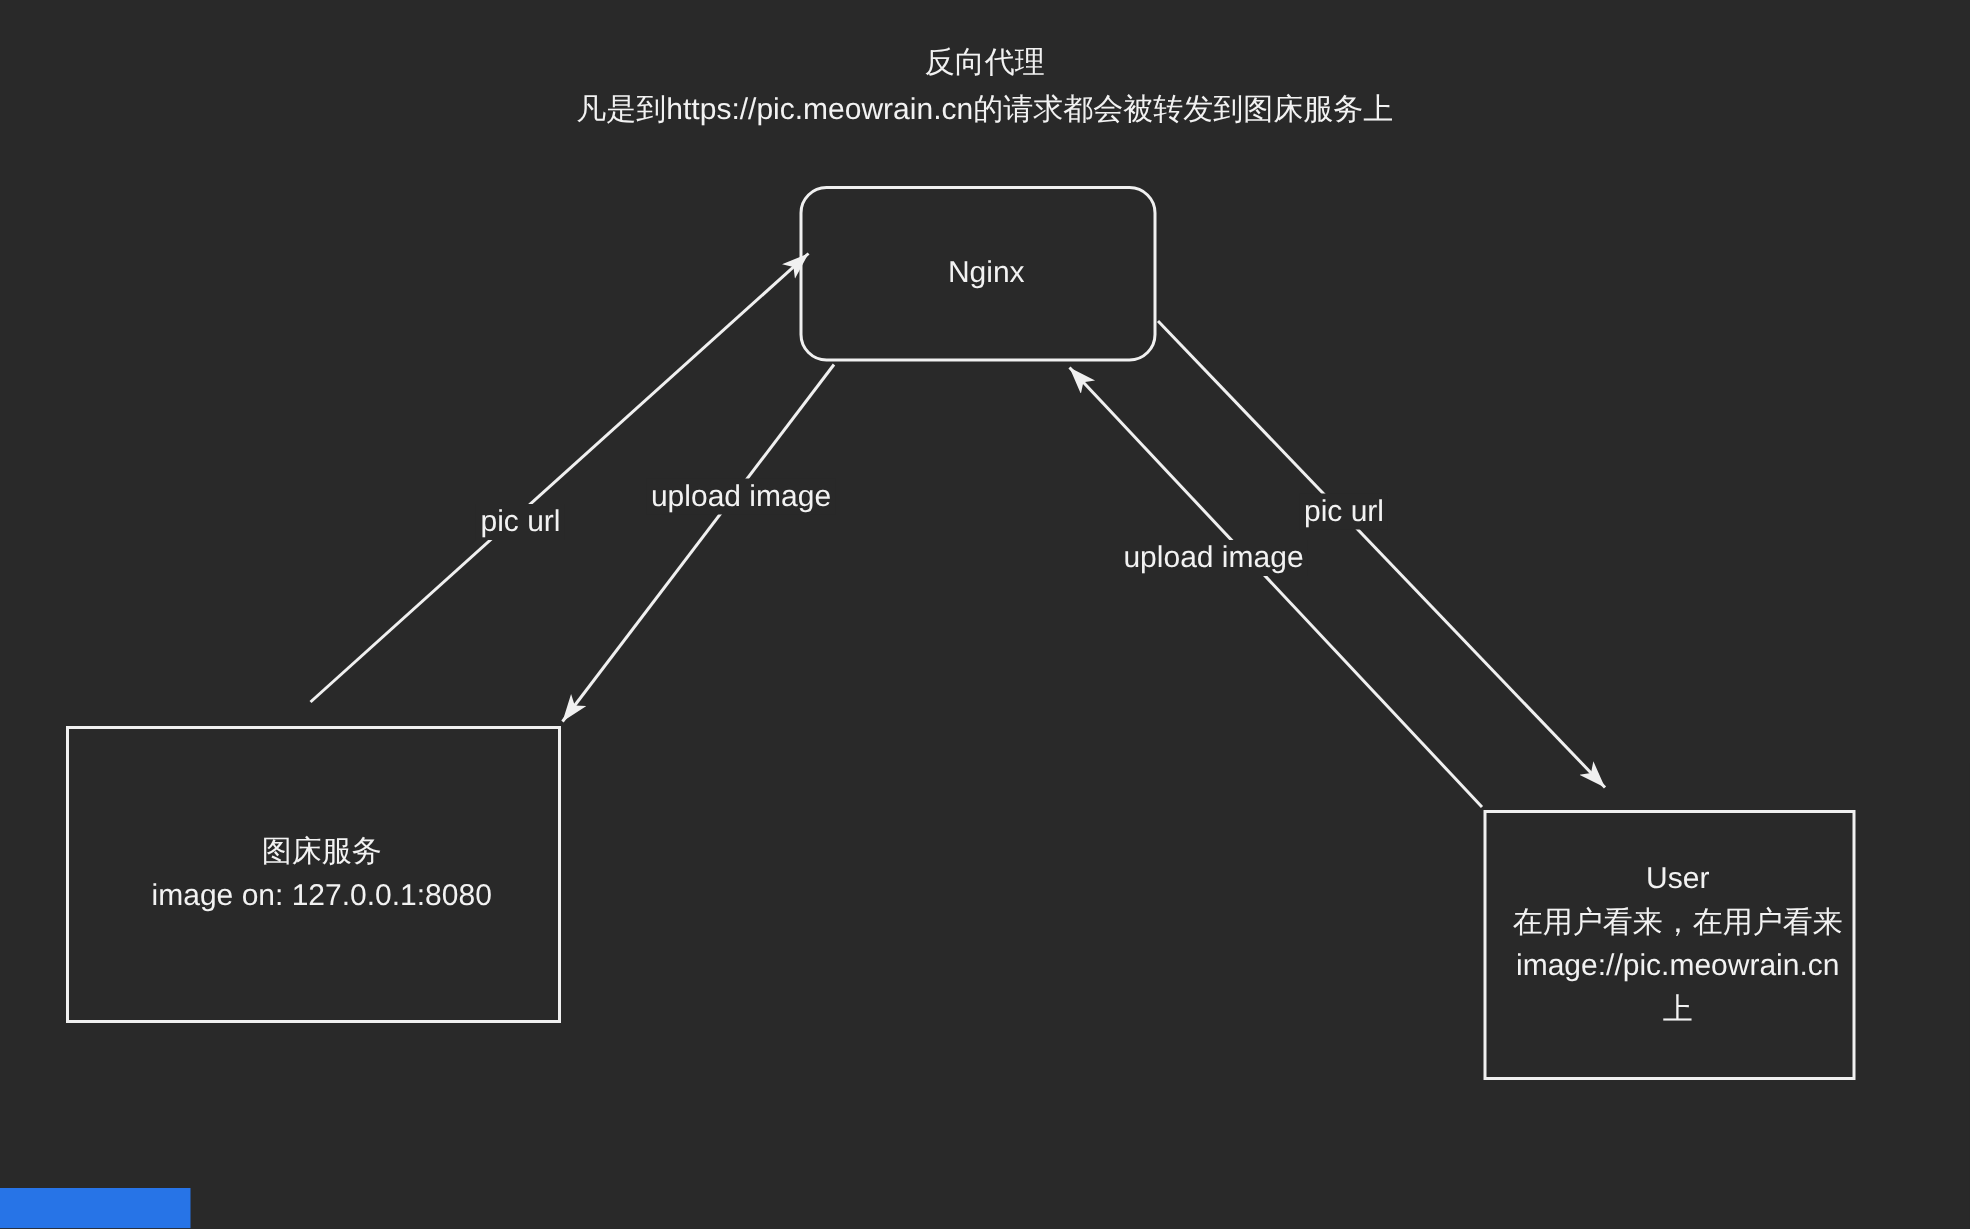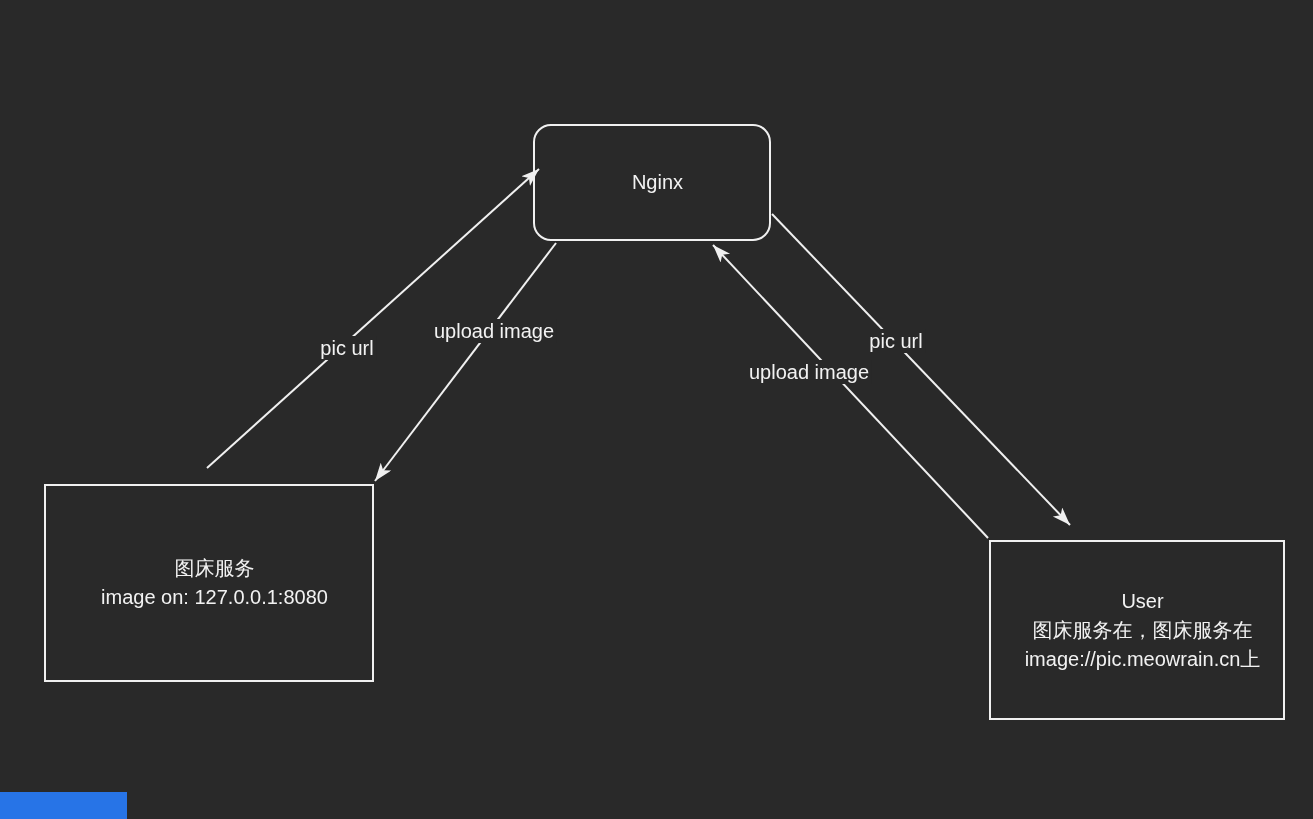--- a/index.html
+++ b/index.html
@@ -51,21 +51,21 @@
     left: 533px; top: 124px;
     width: 238px; height: 117px;
     border-radius: 18px;
   }
   .node-image-service {
     left: 44px; top: 484px;
     width: 330px; height: 198px; align-items: center;
   }
   .node-user {
     left: 989px; top: 540px;
-    width: 296px; height: 180px;
+    width: 248px; height: 180px;
   }
   .edge-label {
     position: absolute;
     transform: translate(-50%, -50%);
     font-size: 20px;
     line-height: 24px;
     background: #292929;
     padding: 0 3px;
     white-space: nowrap;
   }
@@ -90,33 +90,37 @@
       <marker id="arrowhead" markerUnits="userSpaceOnUse" markerWidth="20" markerHeight="15" refX="18" refY="6.5" orient="auto">
         <path d="M 0 0 L 18 6.5 L 0 13 L 4.5 6.5 Z" fill="#f0f0f0"></path>
       </marker>
     </defs>
     <line x1="207" y1="468" x2="539" y2="169" stroke="#f0f0f0" stroke-width="2" marker-end="url(#arrowhead)"></line>
     <line x1="556" y1="243" x2="375" y2="481" stroke="#f0f0f0" stroke-width="2" marker-end="url(#arrowhead)"></line>
     <line x1="988" y1="538" x2="713" y2="245" stroke="#f0f0f0" stroke-width="2" marker-end="url(#arrowhead)"></line>
     <line x1="772" y1="214" x2="1070" y2="525" stroke="#f0f0f0" stroke-width="2" marker-end="url(#arrowhead)"></line>
   </svg>
 
+  <div class="diagram-title">
+    <div>反向代理</div>
+    <div>凡是到https://pic.meowrain.cn的请求都会被转发到图床服务上</div>
+  </div>
 
   <div class="node node-nginx">
     <div>Nginx</div>
   </div>
 
   <div class="node node-image-service">
     <div>图床服务</div>
     <div>image on: 127.0.0.1:8080</div>
   </div>
 
   <div class="node node-user">
     <div>User</div>
-    <div>图床服务在，图床服务在</div>
+    <div>在用户看来，在用户看来</div>
     <div>image://pic.meowrain.cn上</div>
   </div>
 
   <div class="edge-label edge-label-left-pic-url">pic url</div>
   <div class="edge-label edge-label-left-upload">upload image</div>
   <div class="edge-label edge-label-right-pic-url">pic url</div>
   <div class="edge-label edge-label-right-upload">upload image</div>
 
   <div class="taskbar-fragment"></div>
 

